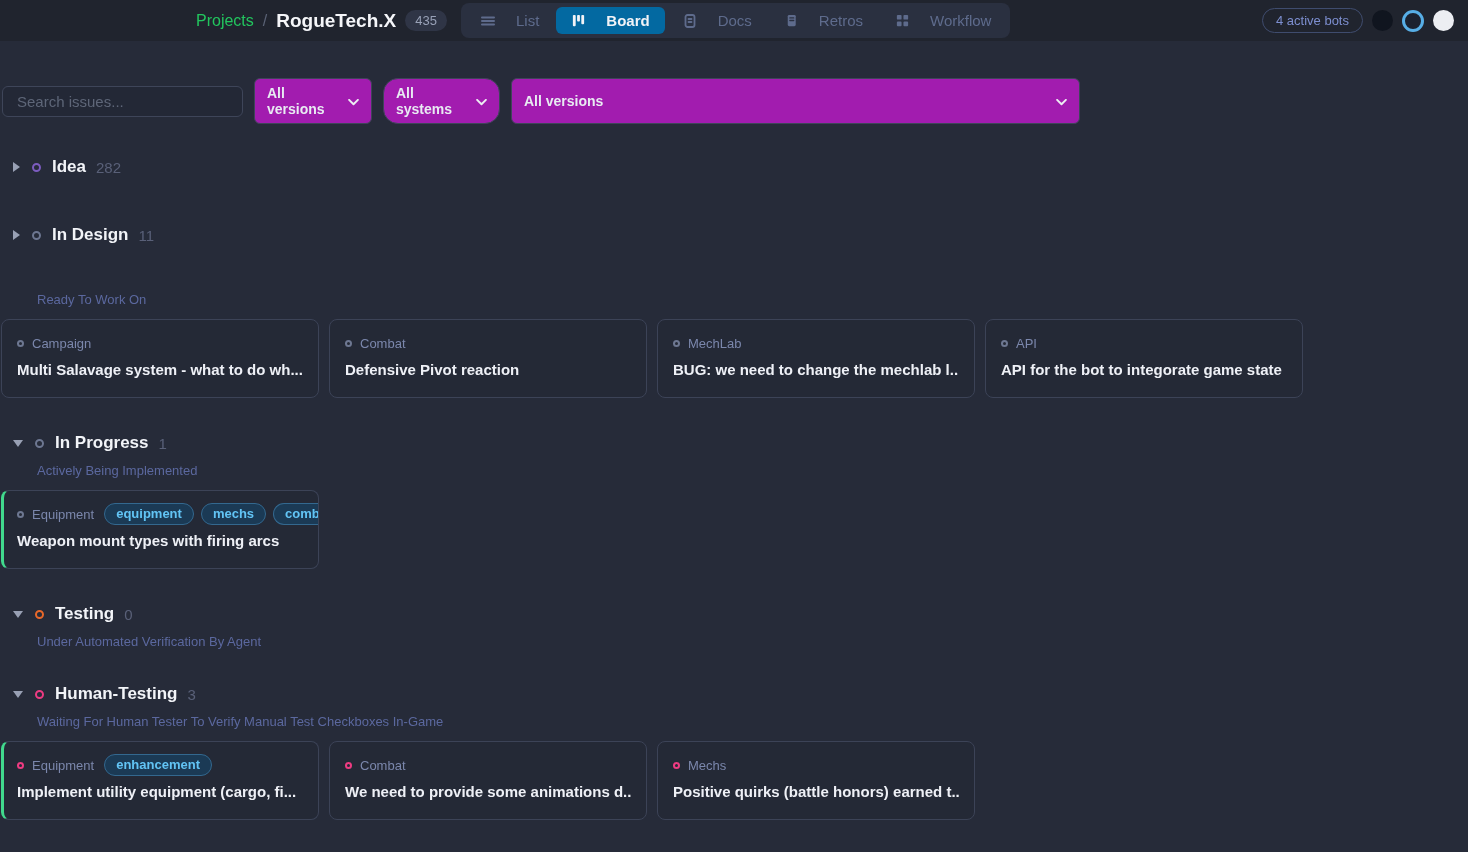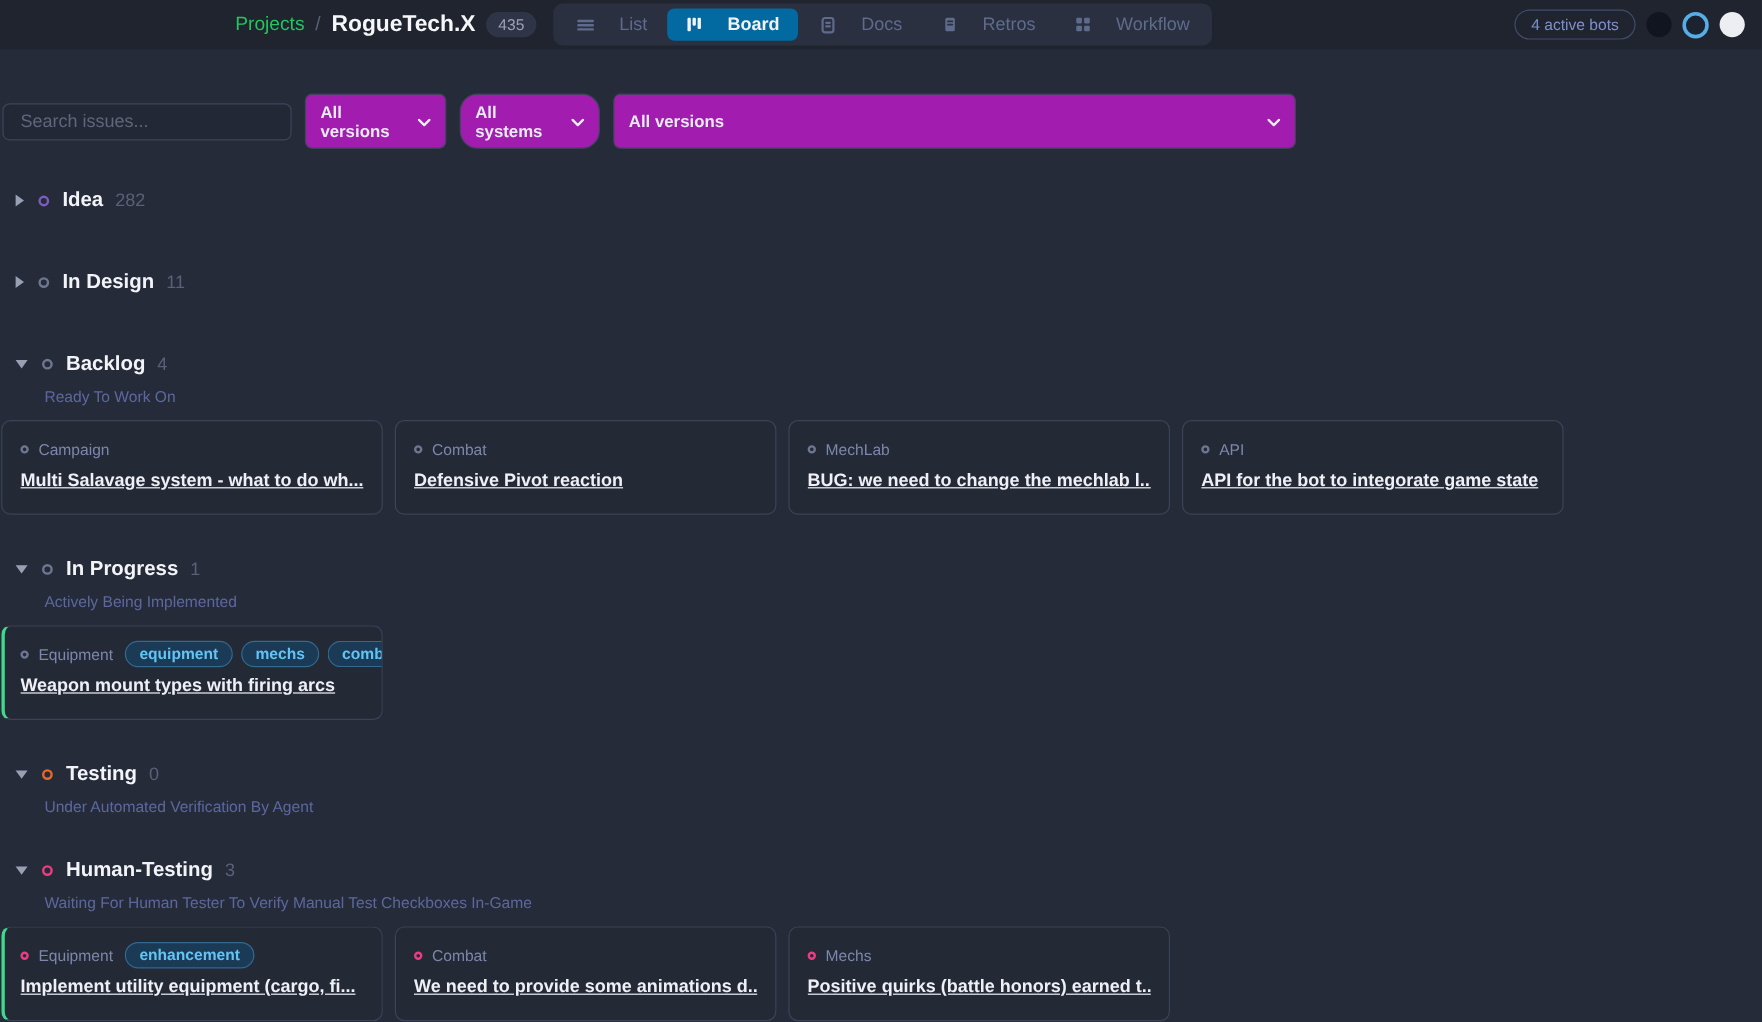--- a/index.html
+++ b/index.html
@@ -66,21 +66,21 @@
   .card.accent { border-left:3px solid #41d98d; padding-left:13px; }
   .card-head { display:flex; align-items:center; height:22px; white-space:nowrap; }
   .card-ring { width:7px; height:7px; border:2px solid #6d7791; border-radius:50%; margin-right:8px; flex:none; }
   .card-category { font-size:13px; color:#7b87ac; margin-right:10px; }
   .card-tags { display:flex; gap:7px; }
   .tag {
     background:#1b3a55; border:1px solid #33688f; color:#62c4f5;
     font-size:13px; font-weight:bold; padding:1px 11px; border-radius:12px; line-height:18px; white-space:nowrap;
   }
   .tag.clipped { border-radius:12px 0 0 12px; border-right:none; margin-right:-16px; }
-  .card-title { margin-top:7px; font-size:15px; font-weight:bold; color:#eef0f6; white-space:nowrap; overflow:hidden;text-decoration:underline; }
+  .card-title { margin-top:7px; font-size:15px; font-weight:bold; color:#eef0f6; white-space:nowrap; overflow:hidden; }
 </style>
 </head>
 <body>
 
 <div class="topbar">
   <div class="breadcrumb">
     <span class="crumb-section">Projects</span>
     <span class="crumb-sep">/</span>
     <span class="crumb-project">RogueTech.X</span>
     <span class="count-badge">435</span>
@@ -187,26 +187,20 @@
     <div class="group-header">
       <span class="arrow right"></span>
       <span class="status-ring" style="border-color: rgb(109, 119, 145);"></span>
       <span class="group-title">In Design</span>
       <span class="group-count">11</span>
     </div>
 
   </div>
 
   <div class="group expanded">
-    <div class="group-header">
-      <span class="arrow down"></span>
-      <span class="status-ring" style="border-color: rgb(109, 119, 145);"></span>
-      <span class="group-title">Backlog</span>
-      <span class="group-count">4</span>
-    </div>
     <div class="group-subtitle">Ready To Work On</div>
     <div class="cards-row">
   <div class="card">
     <div class="card-head">
       <span class="card-ring" style="border-color: rgb(109, 119, 145);"></span>
       <span class="card-category">Campaign</span>
 
     </div>
     <div class="card-title">Multi Salavage system - what to do wh...</div>
   </div>

